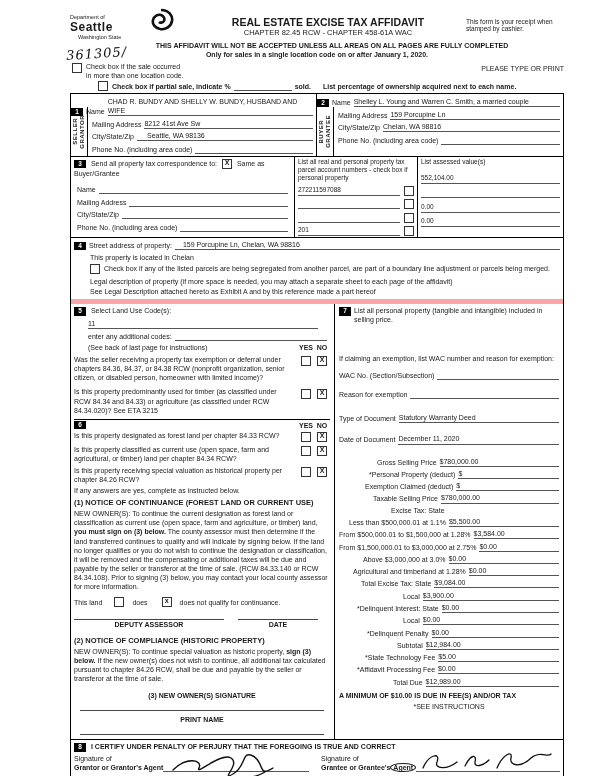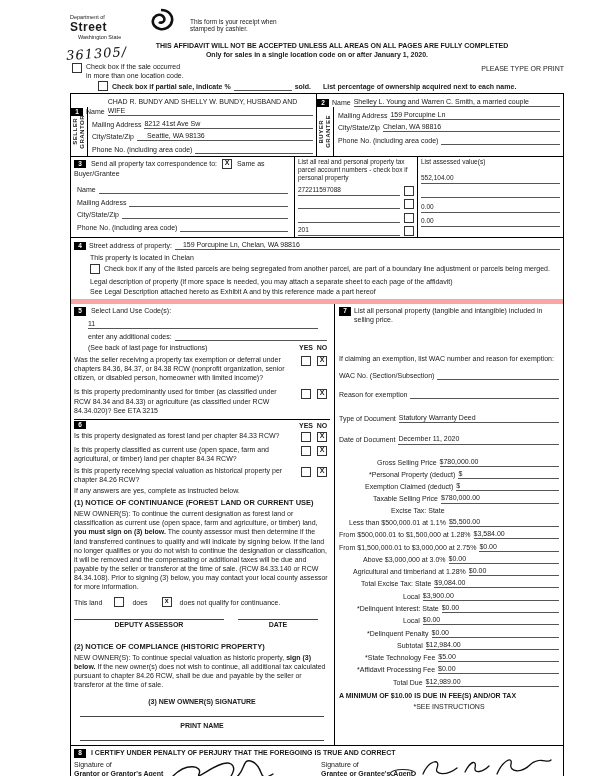--- a/index.html
+++ b/index.html
@@ -58,26 +58,30 @@
   .sig-svg{position:absolute;pointer-events:none;}
 </style>
 </head>
 <body>
 
 <div class="sheet">
 
   <div class="hdr">
     <div class="logo">
       <div class="dept">Department of</div>
-      <div class="rev">Street</div>
+      <div class="rev">Seattle</div>
       <div class="st">Washington State</div>
       <svg class="swirl" width="26" height="24" viewBox="0 0 26 24">
         <path d="M13 2 C21 2 25 8 24 13 C23 19 17 22 12 21 C7 20 4 16 5 12 C6 8 10 6 13 7 C16 8 17 11 16 13 C15 15 12 15 11 14" fill="none" stroke="#111" stroke-width="2.6"></path>
       </svg>
       <div class="recno hw">361305/</div>
+    </div>
+    <div class="titleblk">
+      <div class="b" style="font-size:10.5px;">REAL ESTATE EXCISE TAX AFFIDAVIT</div>
+      <div style="font-size:7.5px;">CHAPTER 82.45 RCW - CHAPTER 458-61A WAC</div>
     </div>
     <div class="receipt">This form is your receipt when stamped by cashier.</div>
   </div>
 
   <div class="t7 b" style="text-align:center;margin-top:1px;padding-left:30px;">THIS AFFIDAVIT WILL NOT BE ACCEPTED UNLESS ALL AREAS ON ALL PAGES ARE FULLY COMPLETED</div>
   <div class="t7 b" style="text-align:center;">Only for sales in a single location code on or after January 1, 2020.</div>
 
   <div style="display:flex;justify-content:space-between;align-items:flex-start;margin-top:3px;">
     <div class="t7" style="display:flex;align-items:flex-start;">
       <span class="cb" style="margin:1px 4px 0 2px;">
@@ -305,21 +309,21 @@
               <span>x</span>
             </span>
           <span>does not qualify for continuance.</span>
         </div>
 
         <div style="display:flex;margin-top:12px;">
           <div style="width:150px;border-top:1px solid #444;text-align:center;font-weight:bold;">DEPUTY ASSESSOR</div>
           <div style="width:80px;border-top:1px solid #444;text-align:center;font-weight:bold;margin-left:14px;">DATE</div>
         </div>
 
-        <div class="b" style="margin-top:13px;font-size:7.5px;">(2) NOTICE OF COMPLIANCE (HISTORIC PROPERTY)</div>
+        <div class="b" style="margin-top:7px;font-size:7.5px;">(2) NOTICE OF COMPLIANCE (HISTORIC PROPERTY)</div>
         <div style="margin-top:1px;">
           <span>NEW OWNER(S): To continue special valuation as historic property,</span>
           <span class="b">sign (3) below.</span>
           <span>If the new owner(s) does not wish to continue, all additional tax calculated pursuant to chapter 84.26 RCW, shall be due and payable by the seller or transferor at the time of sale.</span>
         </div>
 
         <div class="b" style="text-align:center;margin-top:8px;">(3) NEW OWNER(S) SIGNATURE</div>
         <div style="border-bottom:1px solid #444;height:10px;margin:0 6px;"></div>
         <div class="b" style="text-align:center;margin-top:4px;">PRINT NAME</div>
         <div style="border-bottom:1px solid #444;height:10px;margin:0 6px 2px 6px;"></div>

